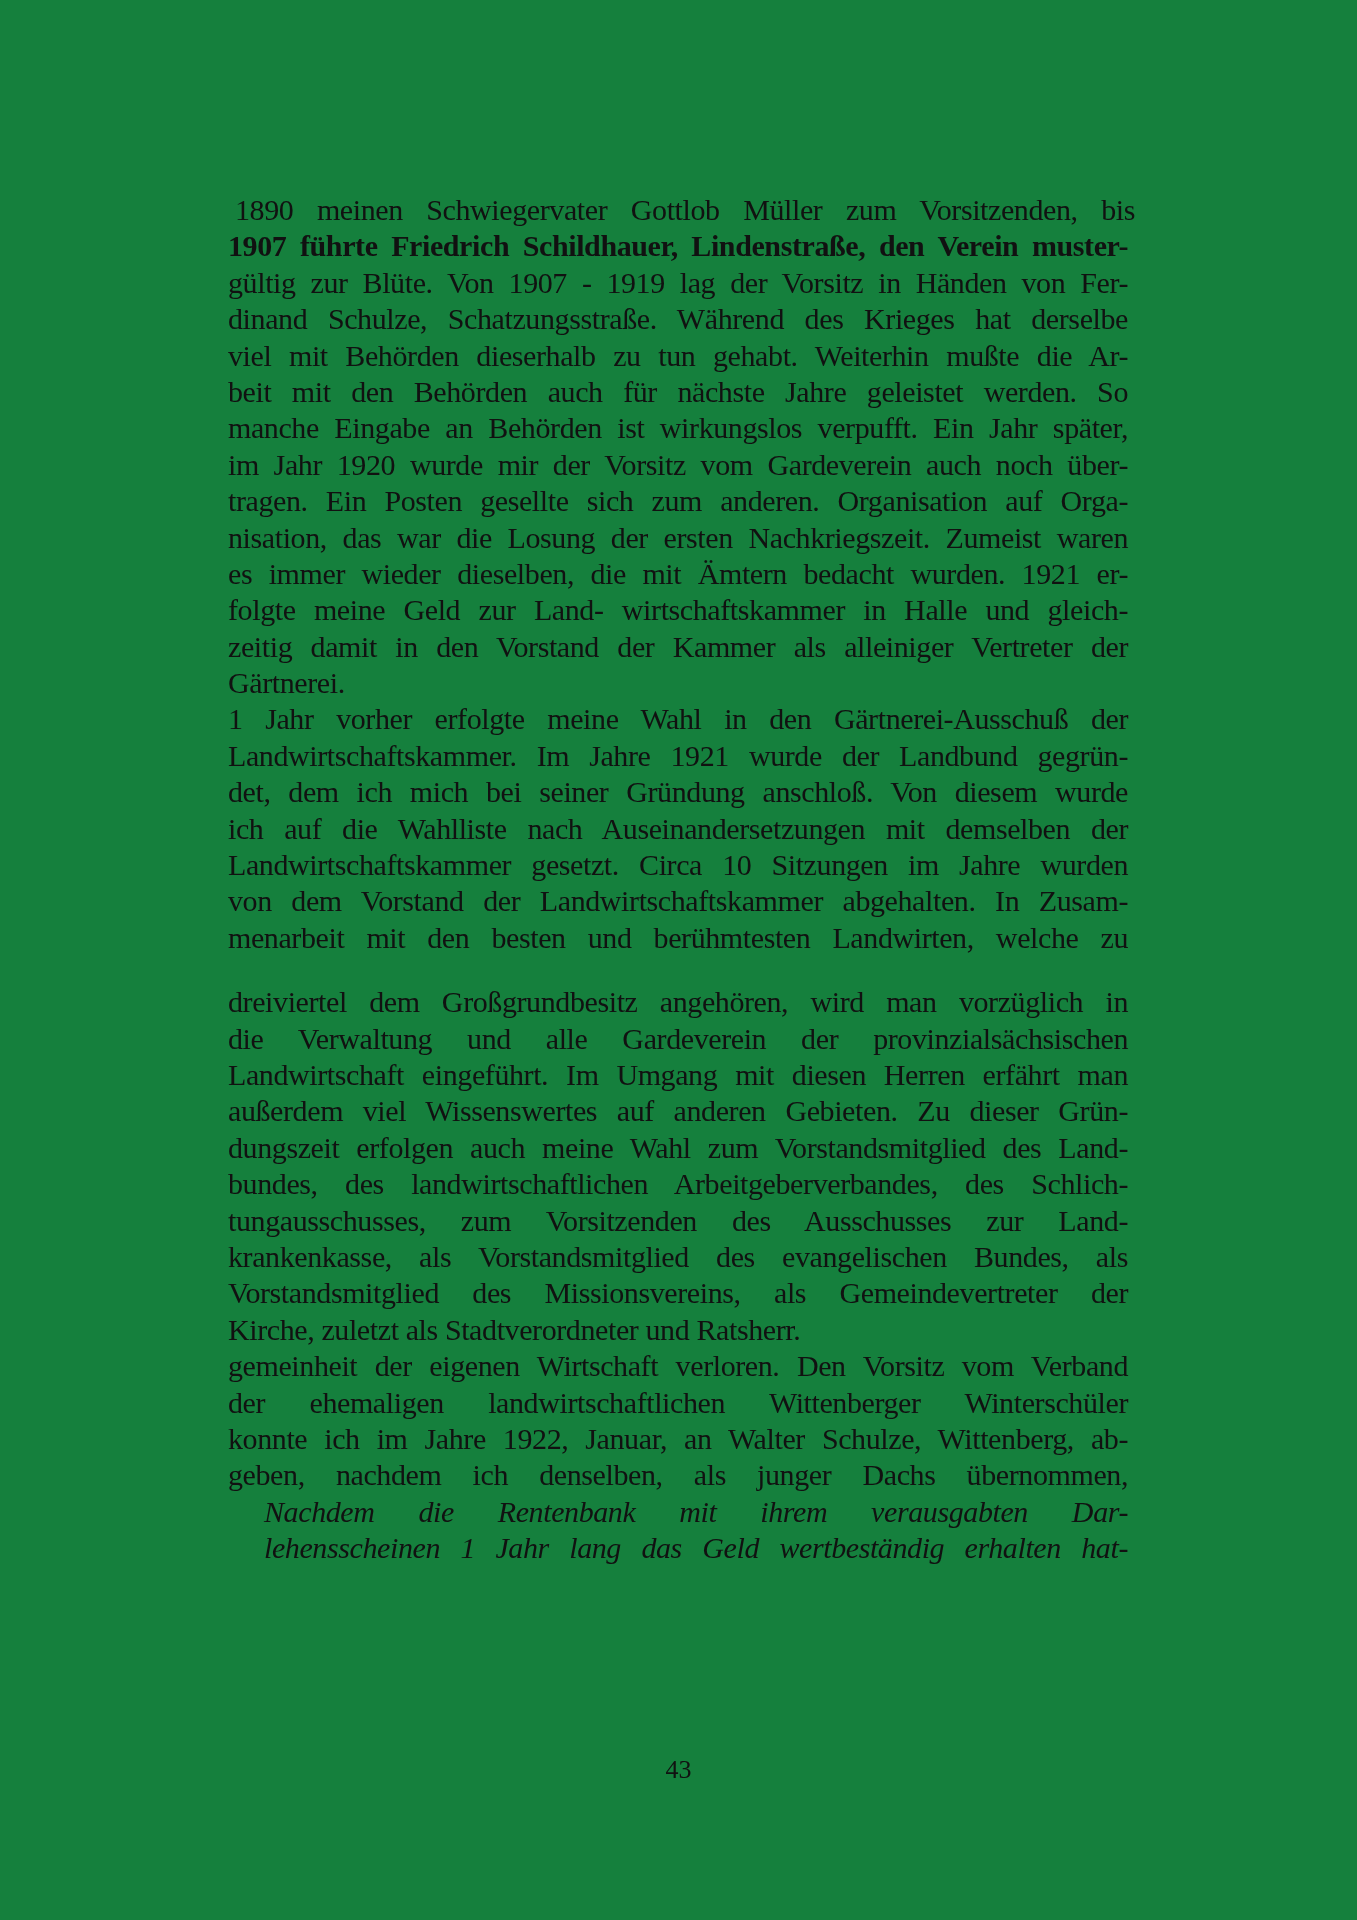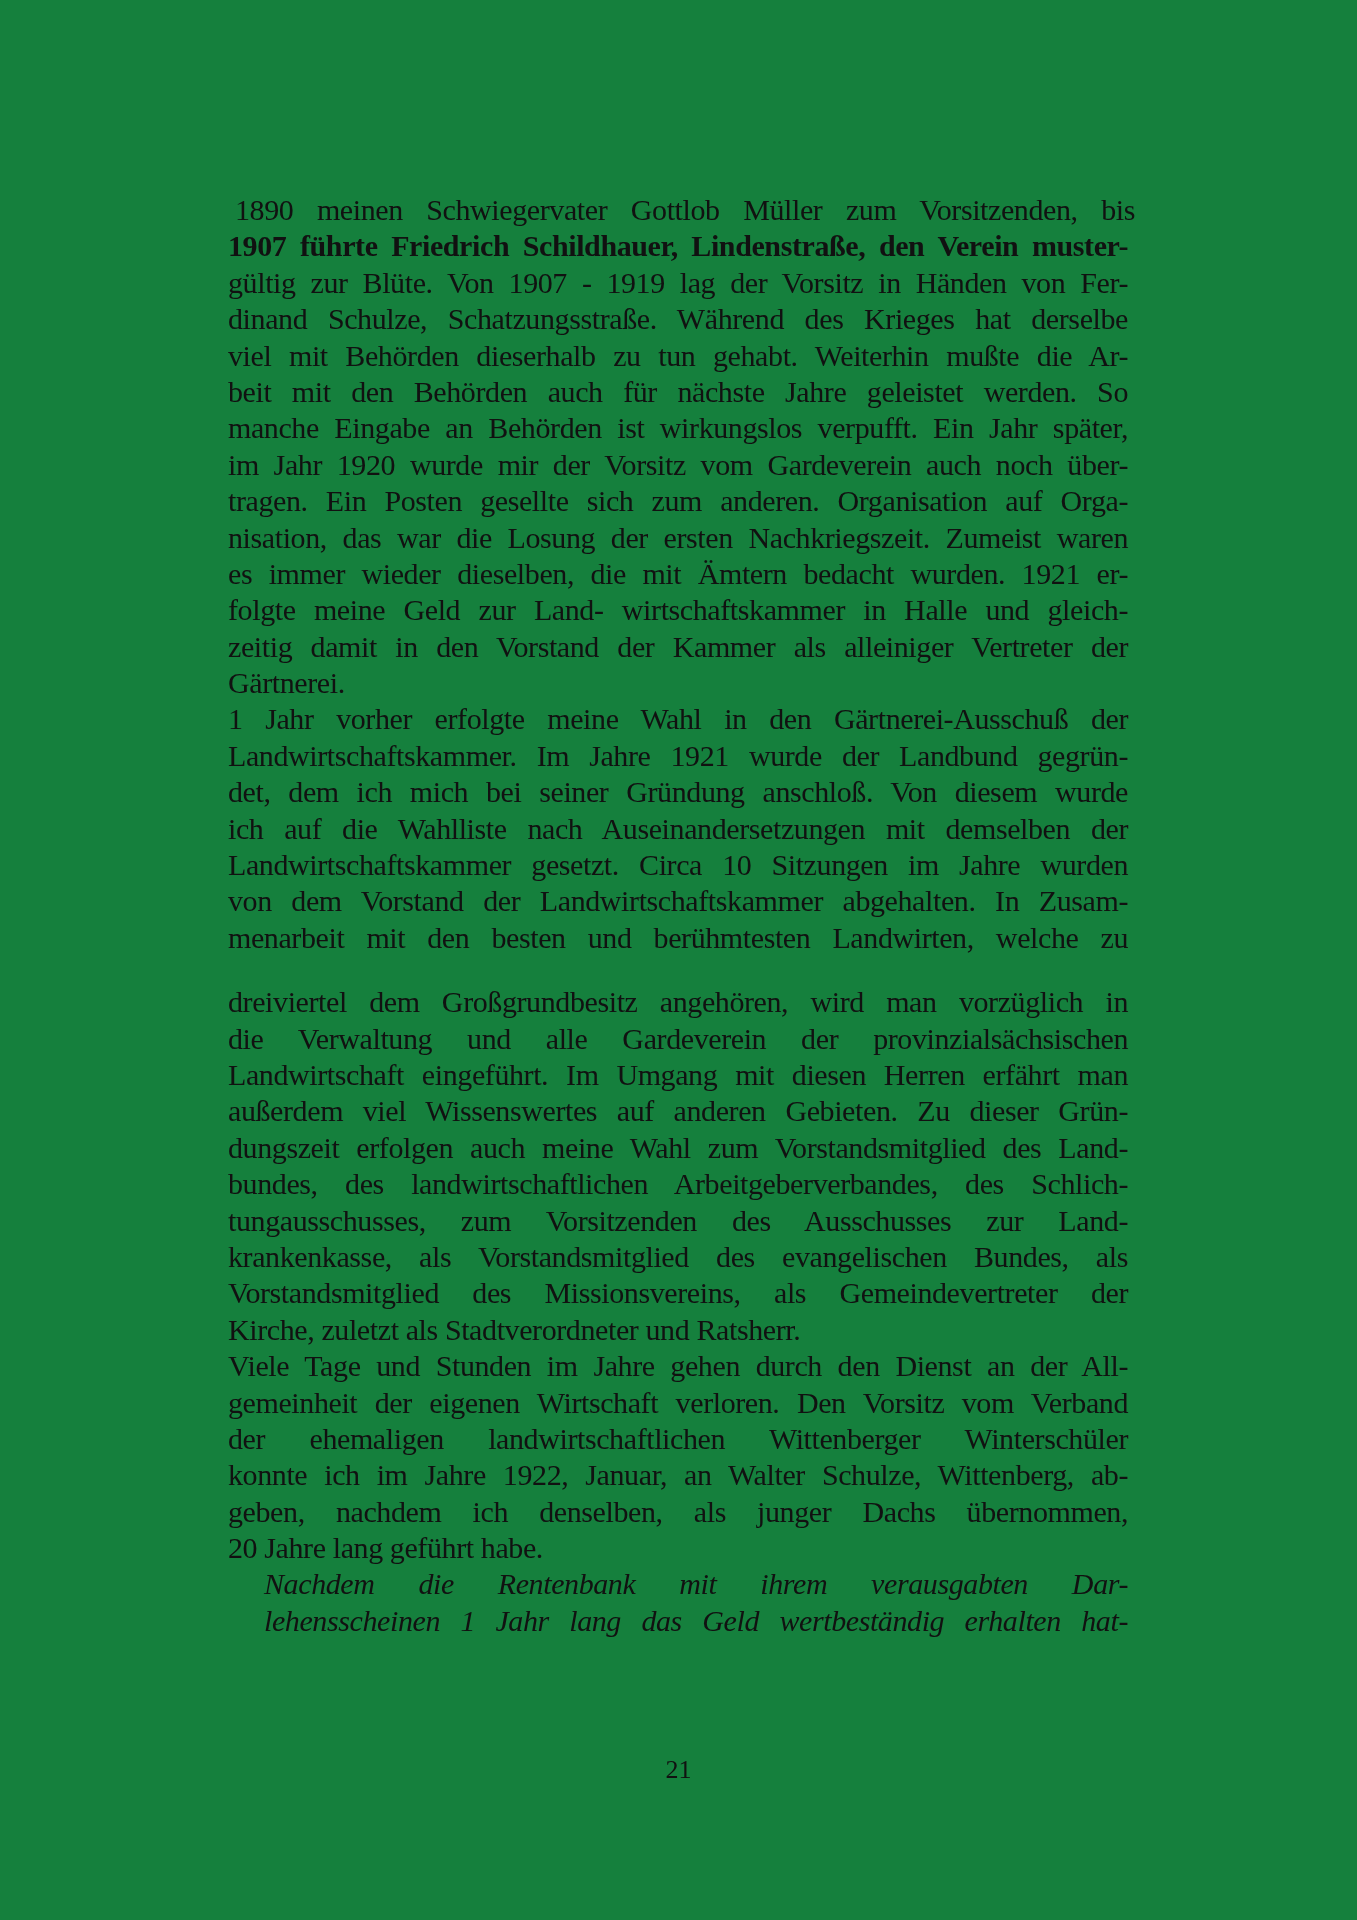--- a/index.html
+++ b/index.html
@@ -94,26 +94,24 @@
         <span class="line" style="width: 900px; display: block;">Landwirtschaft eingeführt. Im Umgang mit diesen Herren erfährt man</span>
         <span class="line" style="width: 900px; display: block;">außerdem viel Wissenswertes auf anderen Gebieten. Zu dieser Grün-</span>
         <span class="line" style="width: 900px; display: block;">dungszeit erfolgen auch meine Wahl zum Vorstandsmitglied des Land-</span>
         <span class="line" style="width: 900px; display: block;">bundes, des landwirtschaftlichen Arbeitgeberverbandes, des Schlich-</span>
         <span class="line" style="width: 900px; display: block;">tungausschusses, zum Vorsitzenden des Ausschusses zur Land-</span>
         <span class="line" style="width: 900px; display: block;">krankenkasse, als Vorstandsmitglied des evangelischen Bundes, als</span>
         <span class="line" style="width: 900px; display: block;">Vorstandsmitglied des Missionsvereins, als Gemeindevertreter der</span>
         <span class="line last" style="width: 900px; display: block;">Kirche, zuletzt als Stadtverordneter und Ratsherr.</span>
       </div>
     <div id="p2">
-        <span class="line" style="width: 900px; display: block;">Viele Tage und Stunden im Jahre gehen durch den Dienst an der All-</span>
         <span class="line" style="width: 900px; display: block;">gemeinheit der eigenen Wirtschaft verloren. Den Vorsitz vom Verband</span>
         <span class="line" style="width: 900px; display: block;">der ehemaligen landwirtschaftlichen Wittenberger Winterschüler</span>
         <span class="line" style="width: 900px; display: block;">konnte ich im Jahre 1922, Januar, an Walter Schulze, Wittenberg, ab-</span>
         <span class="line" style="width: 900px; display: block;">geben, nachdem ich denselben, als junger Dachs übernommen,</span>
-        <span class="line last" style="width: 900px; display: block;">20 Jahre lang geführt habe.</span>
       </div>
     <div class="italic-block" id="p3">
         <span class="line" style="width: 864px; display: block;">Nachdem die Rentenbank mit ihrem verausgabten Dar-</span>
         <span class="line" style="width: 864px; display: block;">lehensscheinen 1 Jahr lang das Geld wertbeständig erhalten hat-</span>
       </div>
   </div>
-  <div class="page-number">21</div>
+  <div class="page-number">43</div>
 </div>
 
 </body></html>

